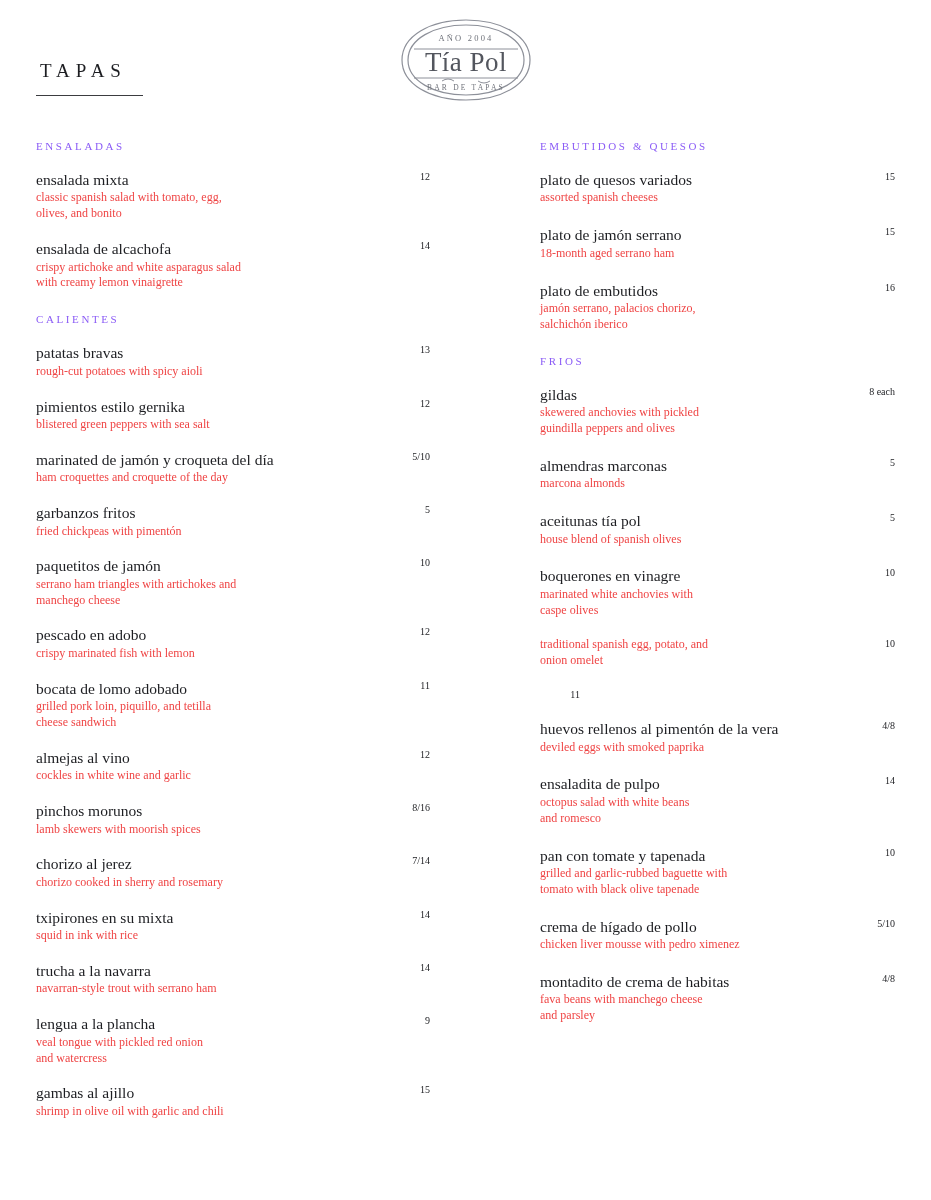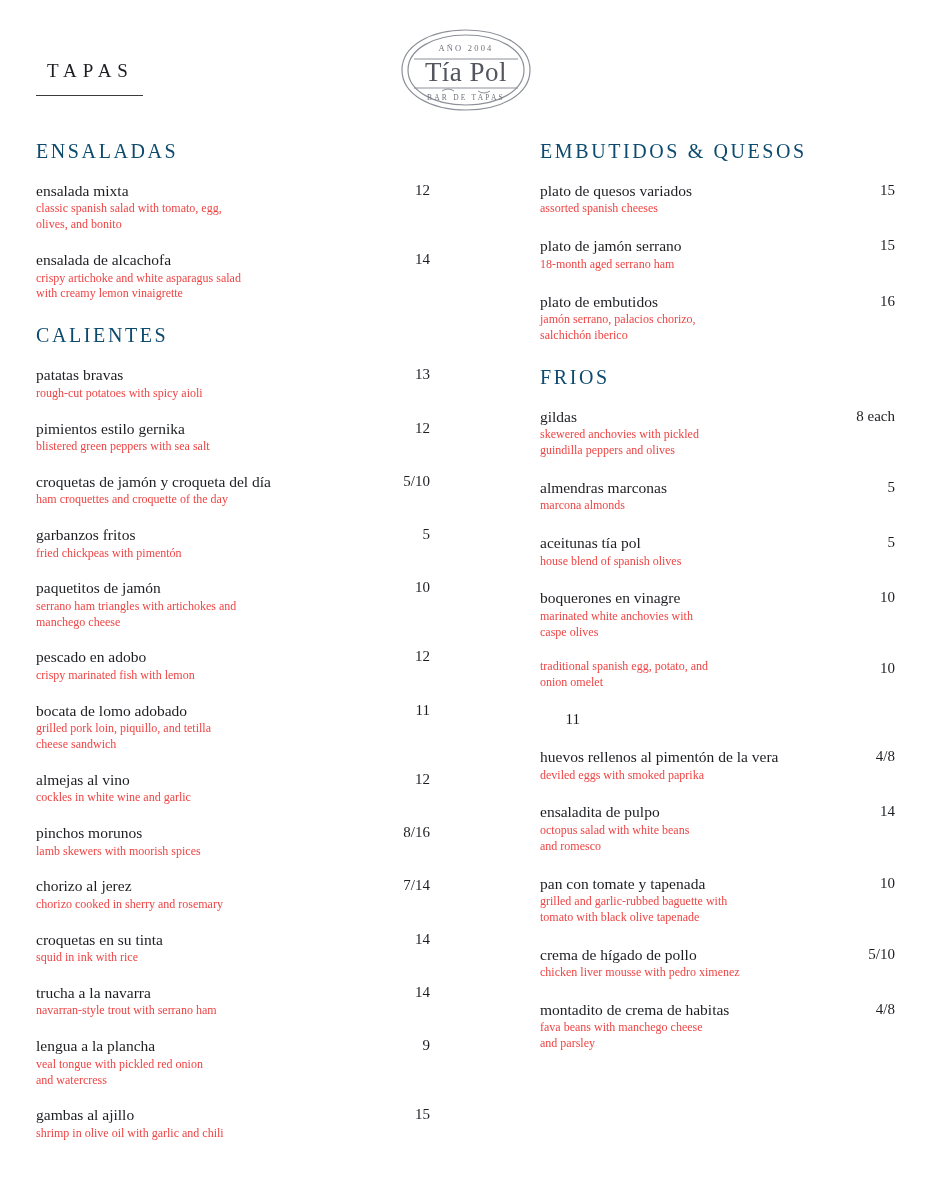--- a/index.html
+++ b/index.html
@@ -22,41 +22,41 @@
     box-sizing: border-box;
   }
 
   
   .header {
     position: relative;
     height: 140px;
   }
   .tapas-title {
     position: absolute;
-    left: 47px;
+    left: 40px;
     top: 60px;
     font-size: 19px;
     letter-spacing: 6px;
     font-family: "Liberation Serif", serif;
     color: #1d1e22;
   }
   .tapas-rule {
     position: absolute;
     left: 36px;
     top: 95px;
     width: 107px;
     height: 1px;
     background: #3b3c40;
   }
 
   .logo {
     position: absolute;
     left: 50%;
     transform: translateX(-50%);
-    top: 18px;
+    top: 8px;
     width: 172px;
     height: 104px;
   }
   .logo svg { display: block; }
 
   
   .columns {
     position: absolute;
     top: 140px;
     left: 0;
@@ -71,23 +71,23 @@
     padding-left: 36px;
     padding-right: 36px;
   }
   .col-right {
     width: 465px;
     padding-left: 74px;
     padding-right: 36px;
   }
 
   .section-title {
-    font-size: 20px;
+    font-size: 11px;
     letter-spacing: 2.6px;
-    color: #0c4a6e;
+    color: #8b5cf6;
     margin: 0 0 18px 0;
     font-family: "Liberation Serif", serif;
   }
   .section {
     margin-bottom: 22px;
   }
 
   .item {
     display: flex;
     justify-content: flex-start;
@@ -103,21 +103,21 @@
     line-height: 1.32;
     color: #1d1e22;
   }
   .item-desc {
     font-size: 12px;
     line-height: 1.32;
     color: #ef4444;
   }
   .item-price {
     flex: 0 0 auto;
-    font-size: 15px;
+    font-size: 10px;
     color: #1d1e22;
     text-align: right;
     min-width: 40px;
     white-space: nowrap;
     padding-top: 1px;
   }
 
   
   .col-right .item { margin-bottom: 19px; }
 </style>
@@ -189,21 +189,21 @@
         <div class="item">
           <div class="item-text">
             <div class="item-name">pimientos estilo gernika</div>
             <div class="item-desc" style="white-space:pre-line">blistered green peppers with sea salt</div>
           </div>
           <div class="item-price">12</div>
         </div>
 
         <div class="item">
           <div class="item-text">
-            <div class="item-name">croquetas de jamón y croqueta del día</div>
+            <div class="item-name">marinated de jamón y croqueta del día</div>
             <div class="item-desc" style="white-space:pre-line">ham croquettes and croquette of the day</div>
           </div>
           <div class="item-price">5/10</div>
         </div>
 
         <div class="item">
           <div class="item-text">
             <div class="item-name">garbanzos fritos</div>
             <div class="item-desc" style="white-space:pre-line">fried chickpeas with pimentón</div>
           </div>
@@ -255,21 +255,21 @@
         <div class="item">
           <div class="item-text">
             <div class="item-name">chorizo al jerez</div>
             <div class="item-desc" style="white-space:pre-line">chorizo cooked in sherry and rosemary</div>
           </div>
           <div class="item-price">7/14</div>
         </div>
 
         <div class="item">
           <div class="item-text">
-            <div class="item-name">croquetas en su tinta</div>
+            <div class="item-name">txipirones en su mixta</div>
             <div class="item-desc" style="white-space:pre-line">squid in ink with rice</div>
           </div>
           <div class="item-price">14</div>
         </div>
 
         <div class="item">
           <div class="item-text">
             <div class="item-name">trucha a la navarra</div>
             <div class="item-desc" style="white-space:pre-line">navarran-style trout with serrano ham</div>
           </div>

